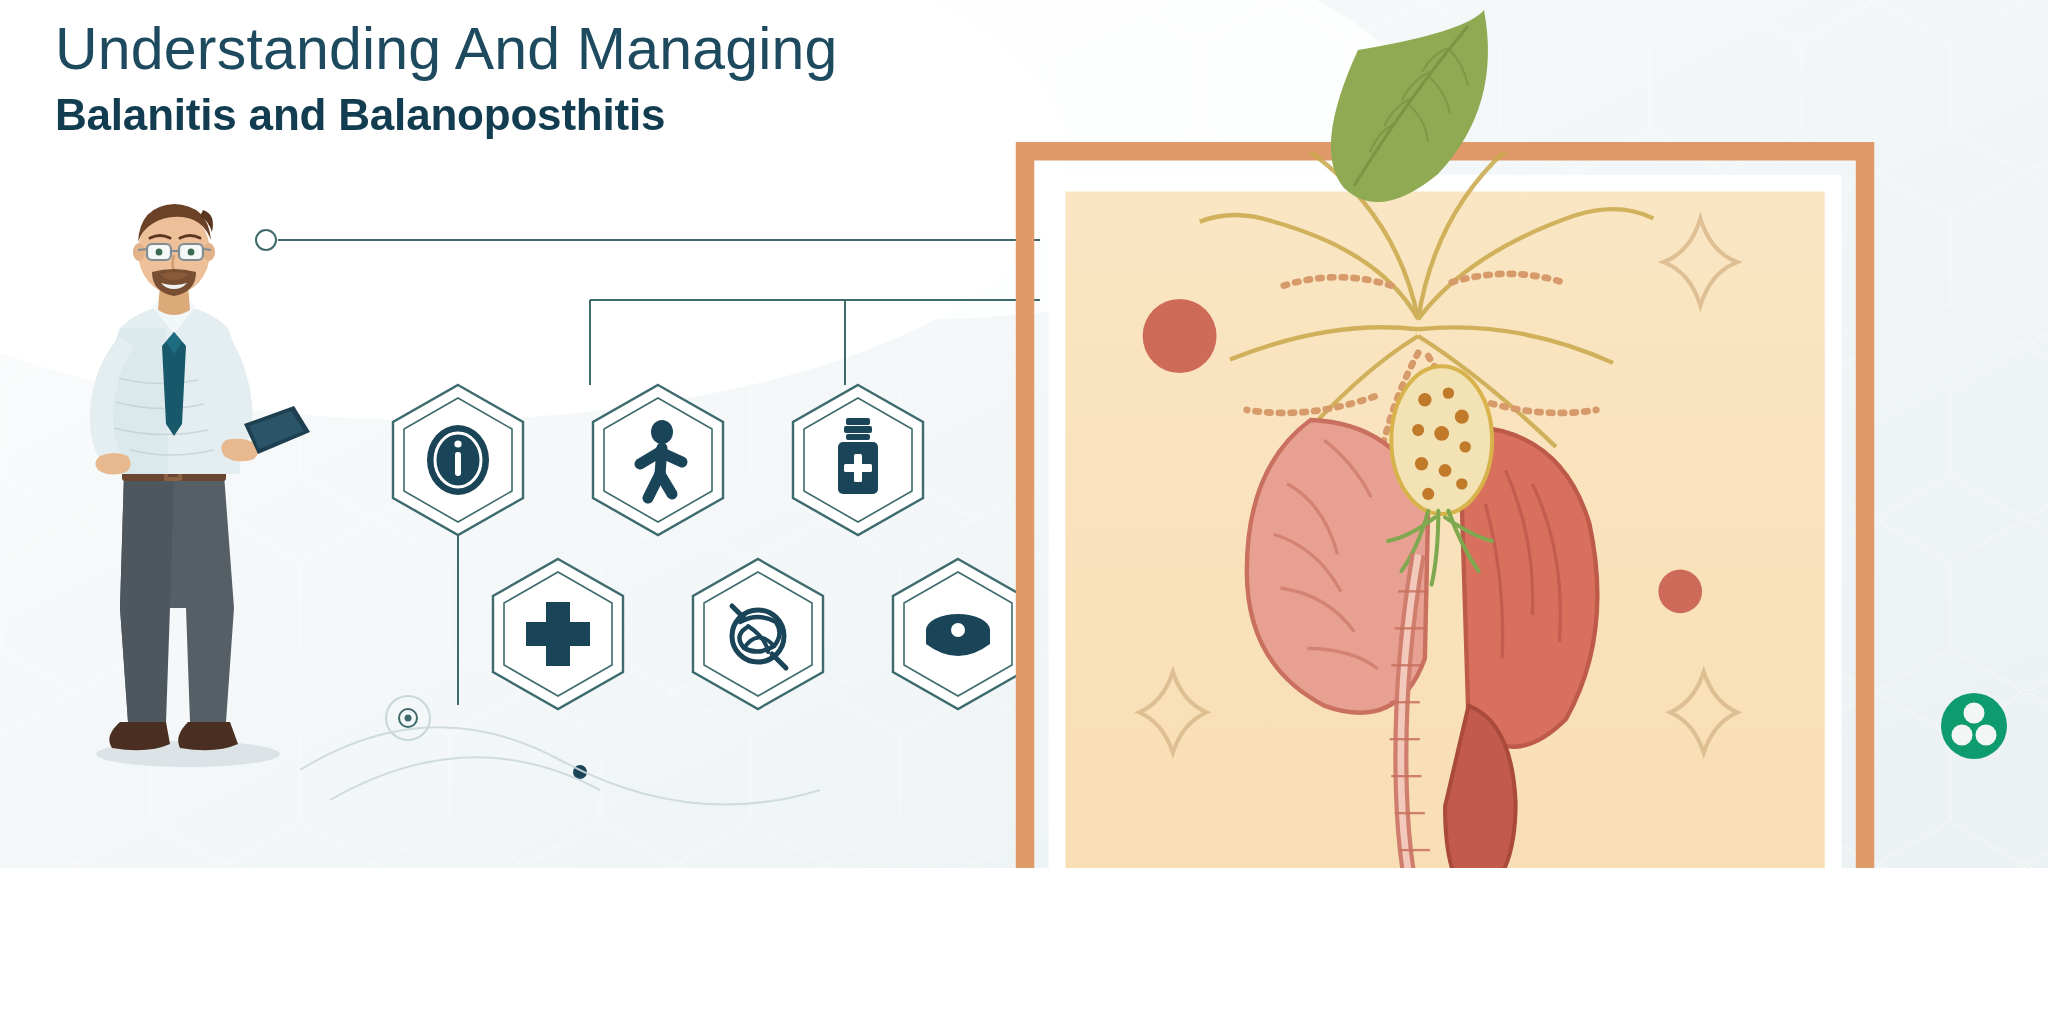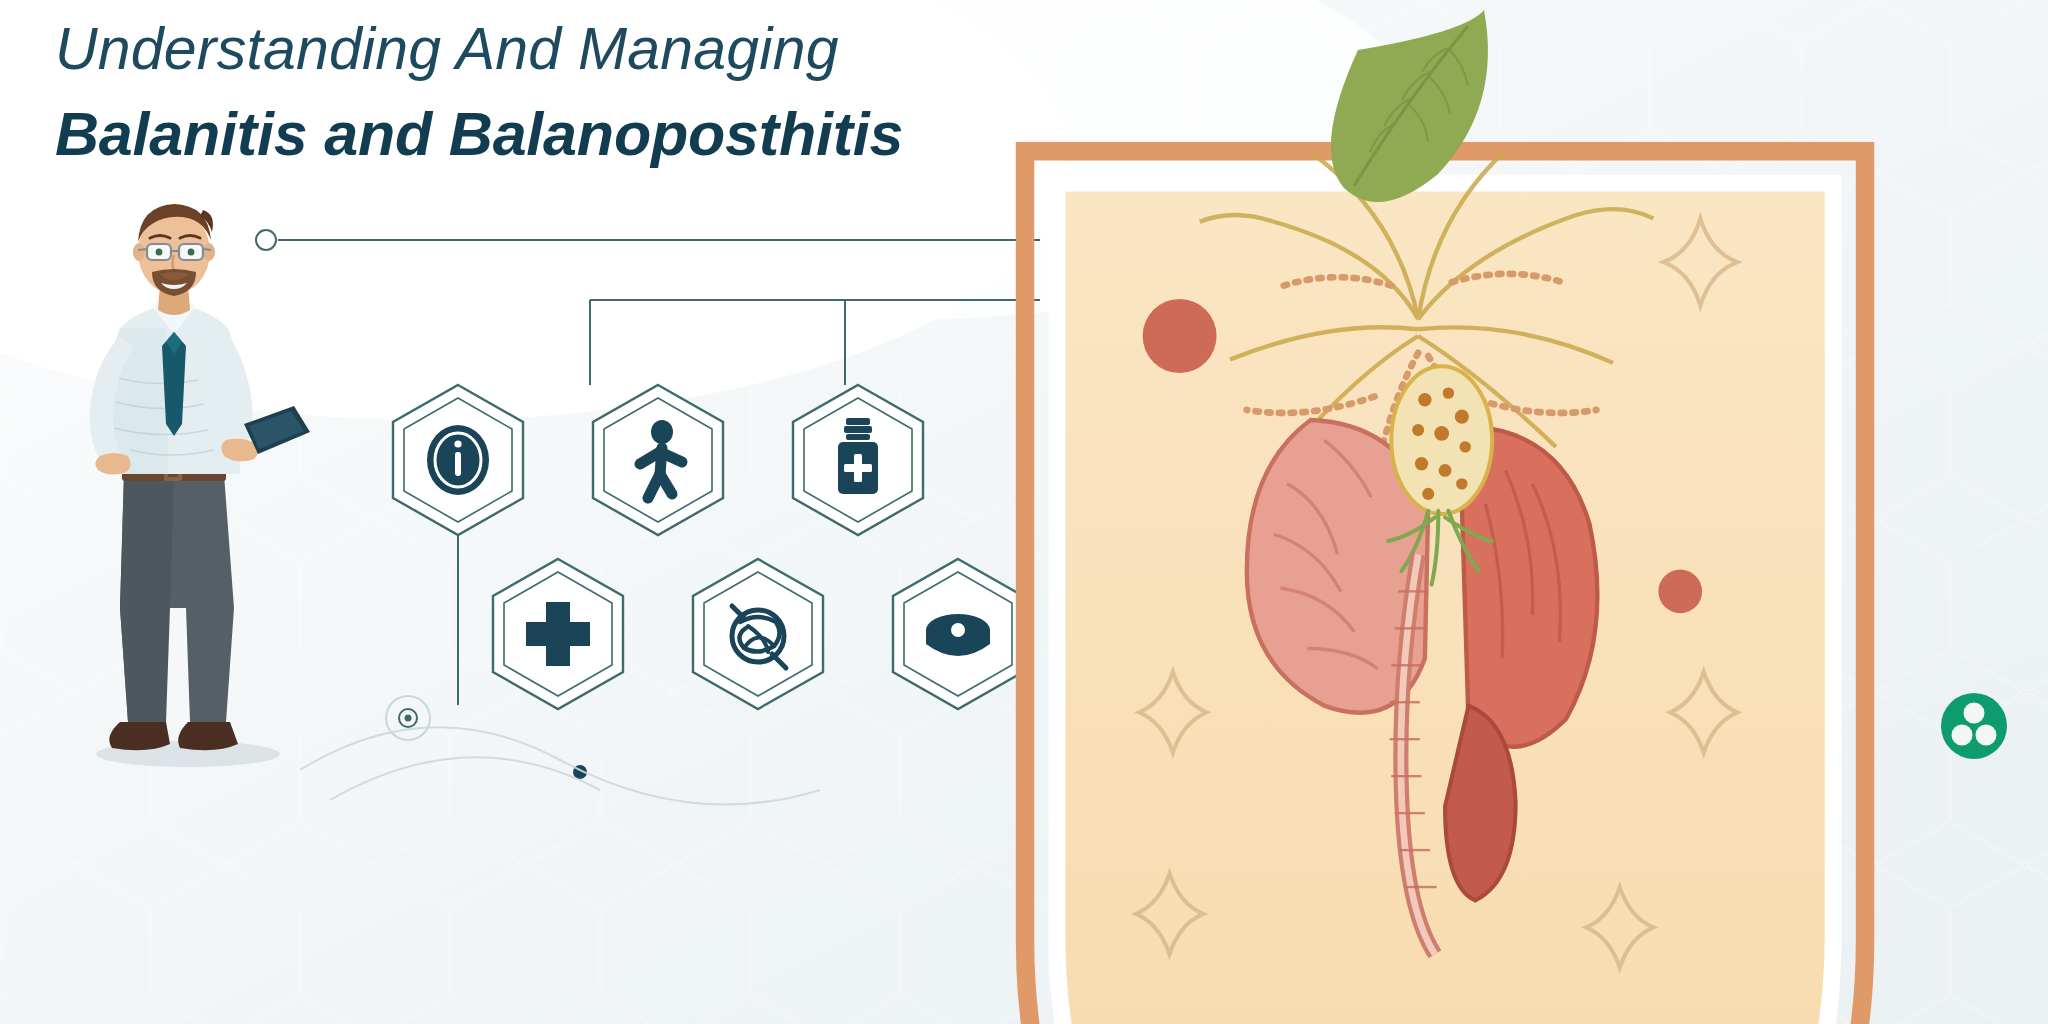--- a/index.html
+++ b/index.html
@@ -3,25 +3,24 @@
 <meta charset="utf-8">
 <style>
   html, body {
     margin: 0;
     padding: 0;
     background: #ffffff;
   }
   #stage {
     position: relative;
     width: 2048px;
-    height: 1024px;
+    height: 868px;
     overflow: hidden;
     font-family: "Liberation Sans", sans-serif;
     background: linear-gradient(135deg, #fdfdfd 0%, #f4f7f8 45%, #e9eef1 100%);
-    font-style: italic;
   }
 
   
   .hexbg {
     position: absolute;
     inset: 0;
     pointer-events: none;
   }
 
   
@@ -33,26 +32,26 @@
   }
   .title-line1 {
     font-size: 59px;
     line-height: 1.08;
     font-weight: 400;
     color: #1d4a5e;
     letter-spacing: 0.2px;
     white-space: nowrap;
   }
   .title-line2 {
-    font-size: 61px;
+    font-size: 44px;
     line-height: 1.12;
     font-weight: 700;
     color: #123c50;
     letter-spacing: -0.2px;
-    margin-top: 18px;
+    margin-top: 8px;
     white-space: nowrap;
   }
 
   
   .connectors {
     position: absolute;
     inset: 0;
     pointer-events: none;
   }
 

